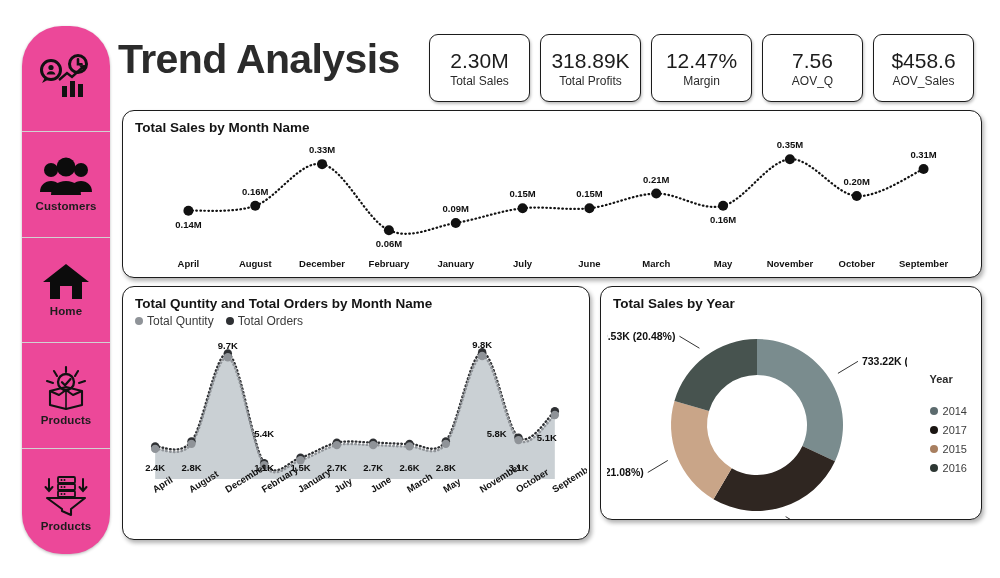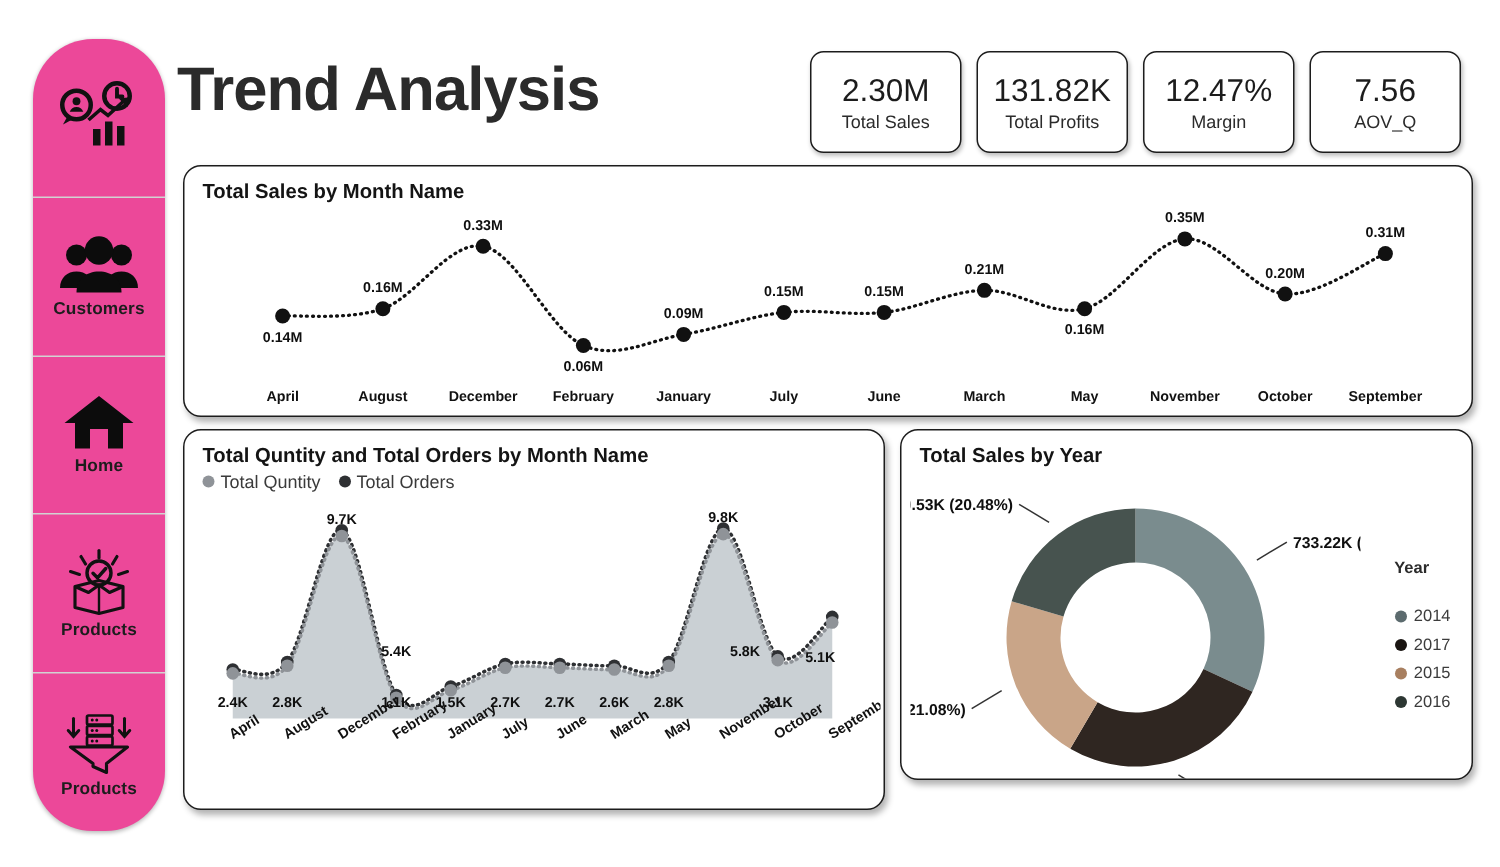--- a/index.html
+++ b/index.html
@@ -193,30 +193,34 @@
   </div>
 
   <div class="title">Trend Analysis</div>
 
   <div class="kpis">
     <div class="kpi">
       <div class="kpi-value">2.30M</div>
       <div class="kpi-label">Total Sales</div>
     </div>
     <div class="kpi">
-      <div class="kpi-value">131.82K</div>
+      <div class="kpi-value">318.89K</div>
       <div class="kpi-label">Total Profits</div>
     </div>
     <div class="kpi">
       <div class="kpi-value">12.47%</div>
       <div class="kpi-label">Margin</div>
     </div>
     <div class="kpi">
       <div class="kpi-value">7.56</div>
       <div class="kpi-label">AOV_Q</div>
+    </div>
+    <div class="kpi">
+      <div class="kpi-value">$458.6</div>
+      <div class="kpi-label">AOV_Sales</div>
     </div>
   </div>
 
   <div class="panel" id="panel-line">
     <div class="panel-title">Total Sales by Month Name</div>
     <svg id="svg-line" width="856" height="164">
         <path d="M 65.41666666666666 99.69999999999999 C 76.55555555555554 98.88333333333333, 109.97222222222223 102.55833333333334, 132.25 94.80000000000001 C 154.52777777777777 87.04166666666669, 176.80555555555554 49.06666666666668, 199.08333333333331 53.150000000000006 C 221.3611111111111 57.233333333333334, 243.63888888888886 109.5, 265.91666666666663 119.3 C 288.1944444444444 129.1, 310.47222222222223 115.625, 332.75 111.95 C 355.02777777777777 108.275, 377.30555555555554 99.7, 399.5833333333333 97.25 C 421.8611111111111 94.8, 444.13888888888886 99.7, 466.41666666666663 97.25 C 488.6944444444444 94.8, 510.97222222222223 82.95833333333334, 533.25 82.55000000000001 C 555.5277777777778 82.14166666666668, 577.8055555555554 100.51666666666668, 600.0833333333333 94.80000000000001 C 622.3611111111111 89.08333333333334, 644.6388888888888 49.88333333333335, 666.9166666666666 48.250000000000014 C 689.1944444444445 46.61666666666668, 711.4722222222222 83.36666666666667, 733.75 85 C 756.0277777777778 86.63333333333333, 789.4444444444443 62.54166666666668, 800.5833333333333 58.05000000000001" fill="none" stroke="#111111" stroke-width="2.2" stroke-dasharray="0.6 3.4" stroke-linecap="round"></path>
         <circle cx="65.41666666666666" cy="99.69999999999999" r="5" fill="#111111"></circle>
         <text x="65.41666666666666" y="116.69999999999999" text-anchor="middle" class="dlabel">0.14M</text>
         <text x="65.41666666666666" y="156" text-anchor="middle" class="axlabel">April</text>

